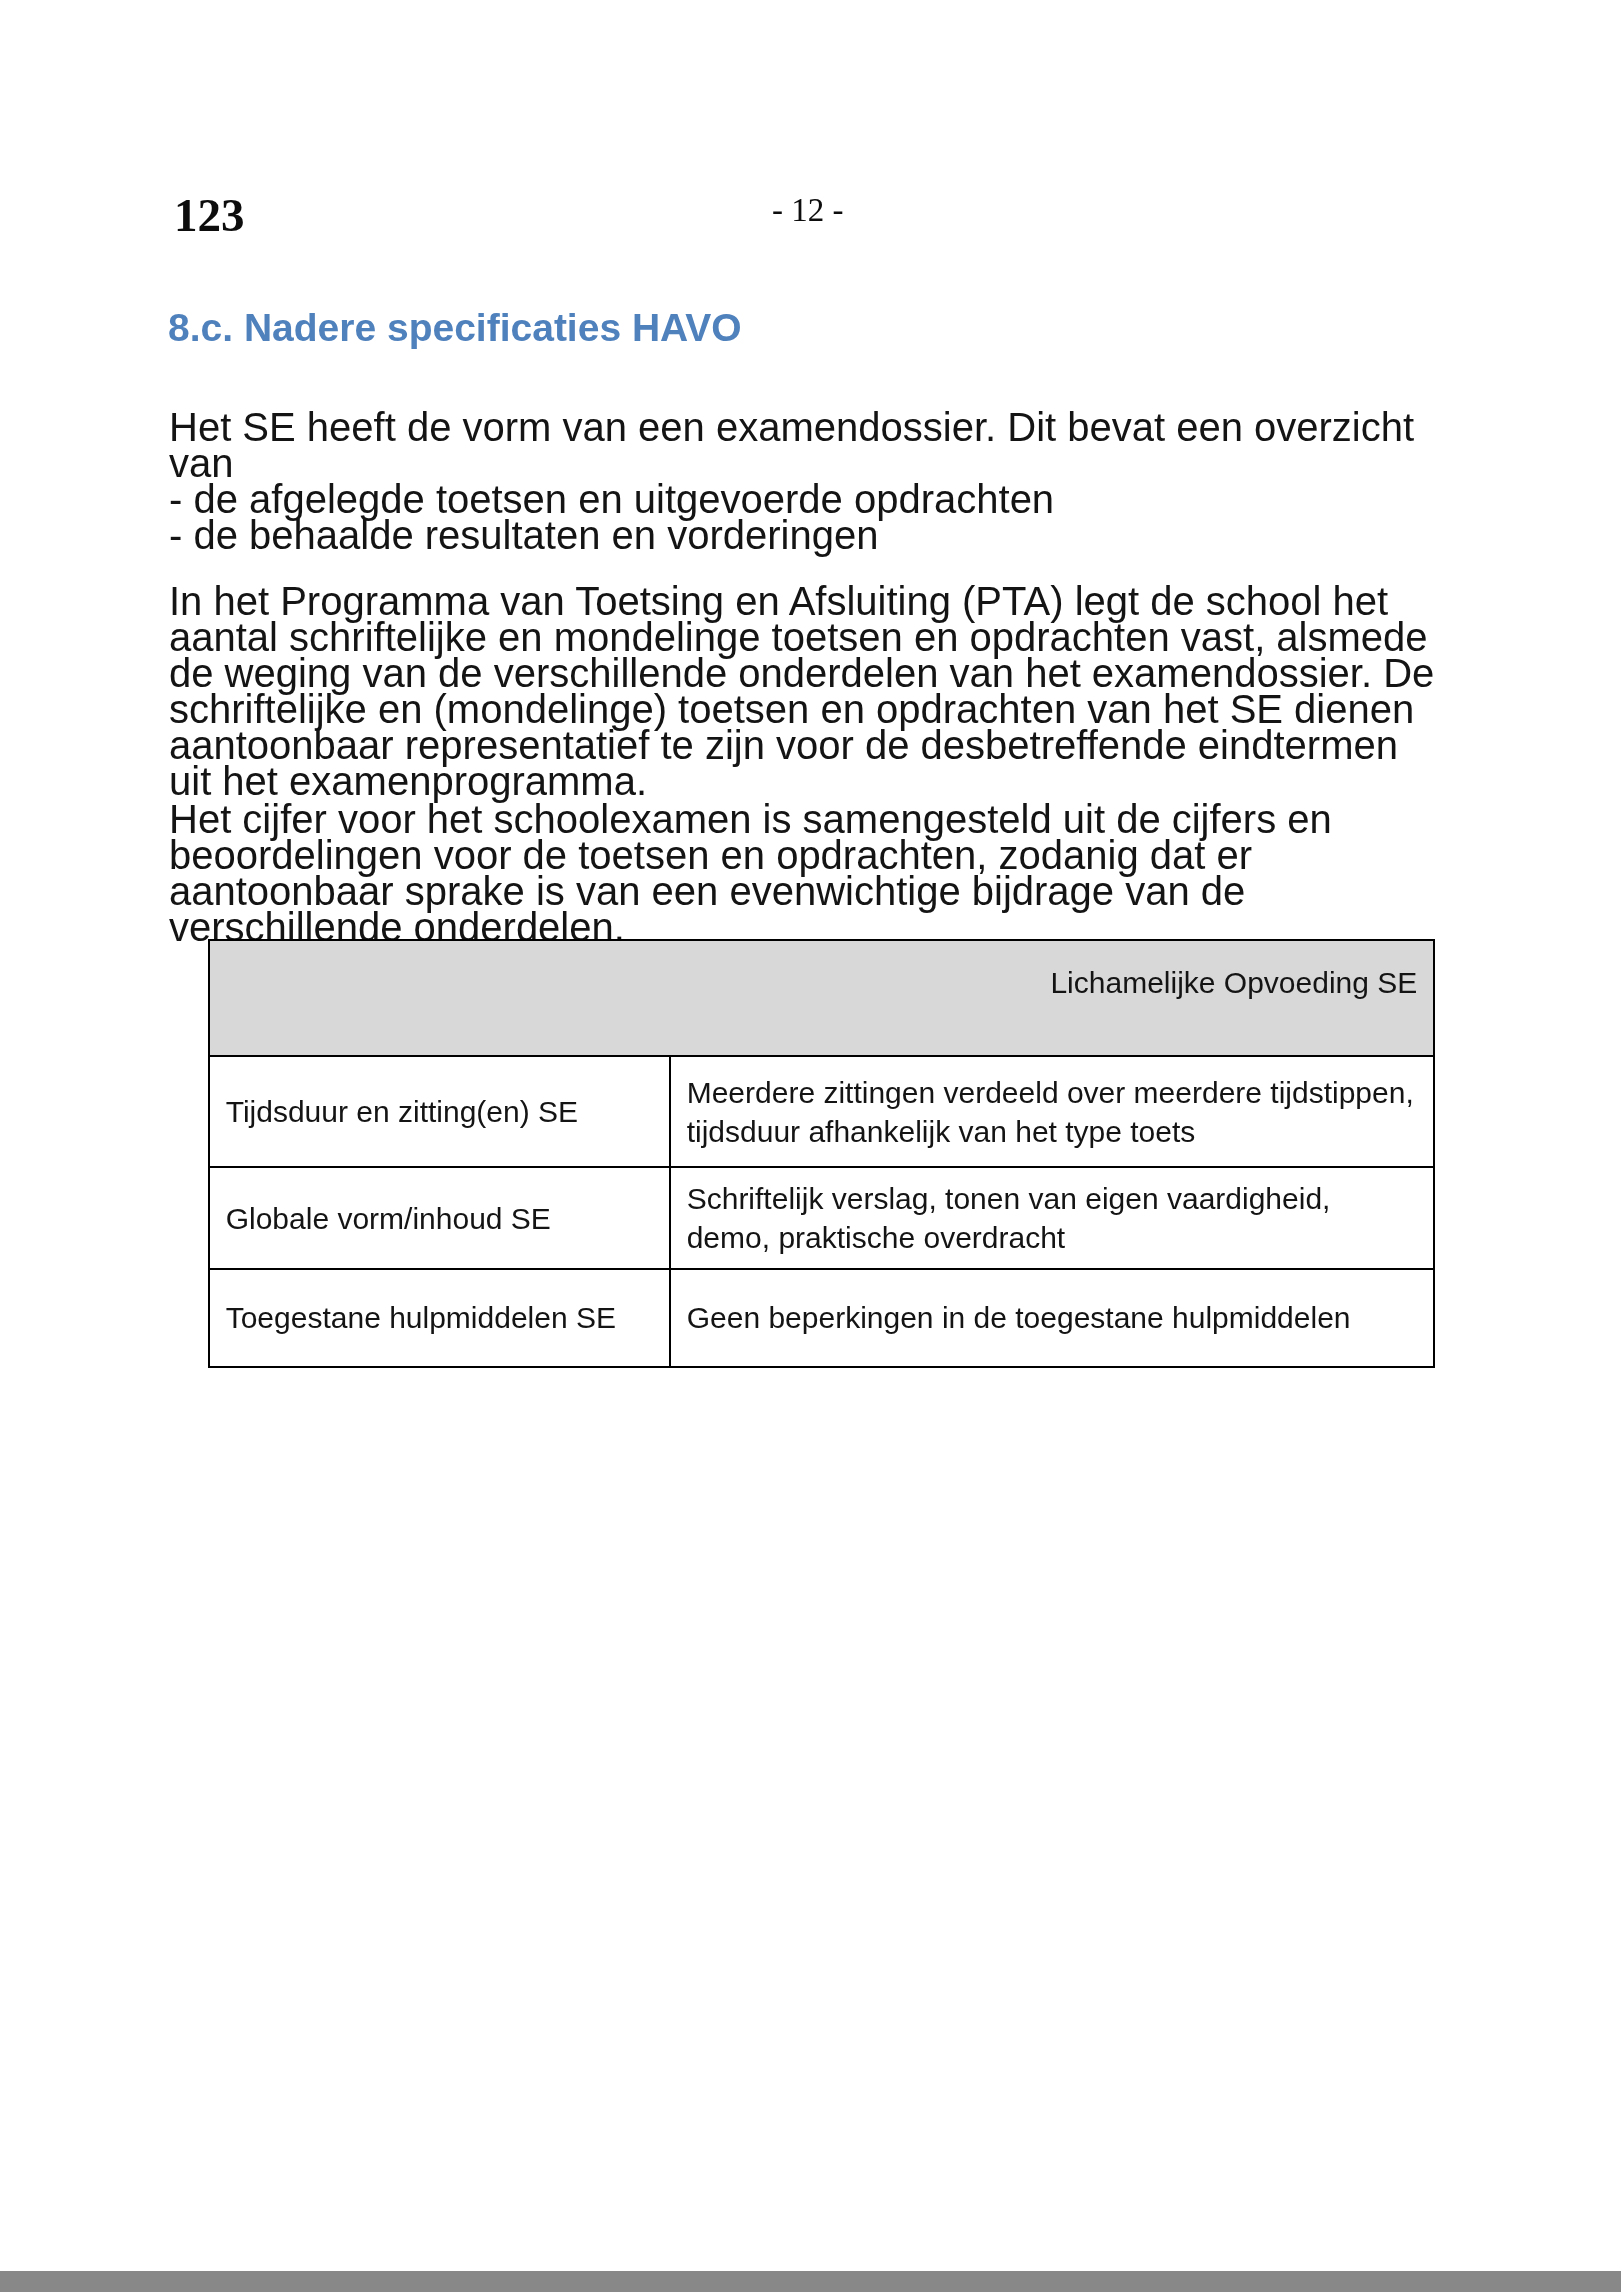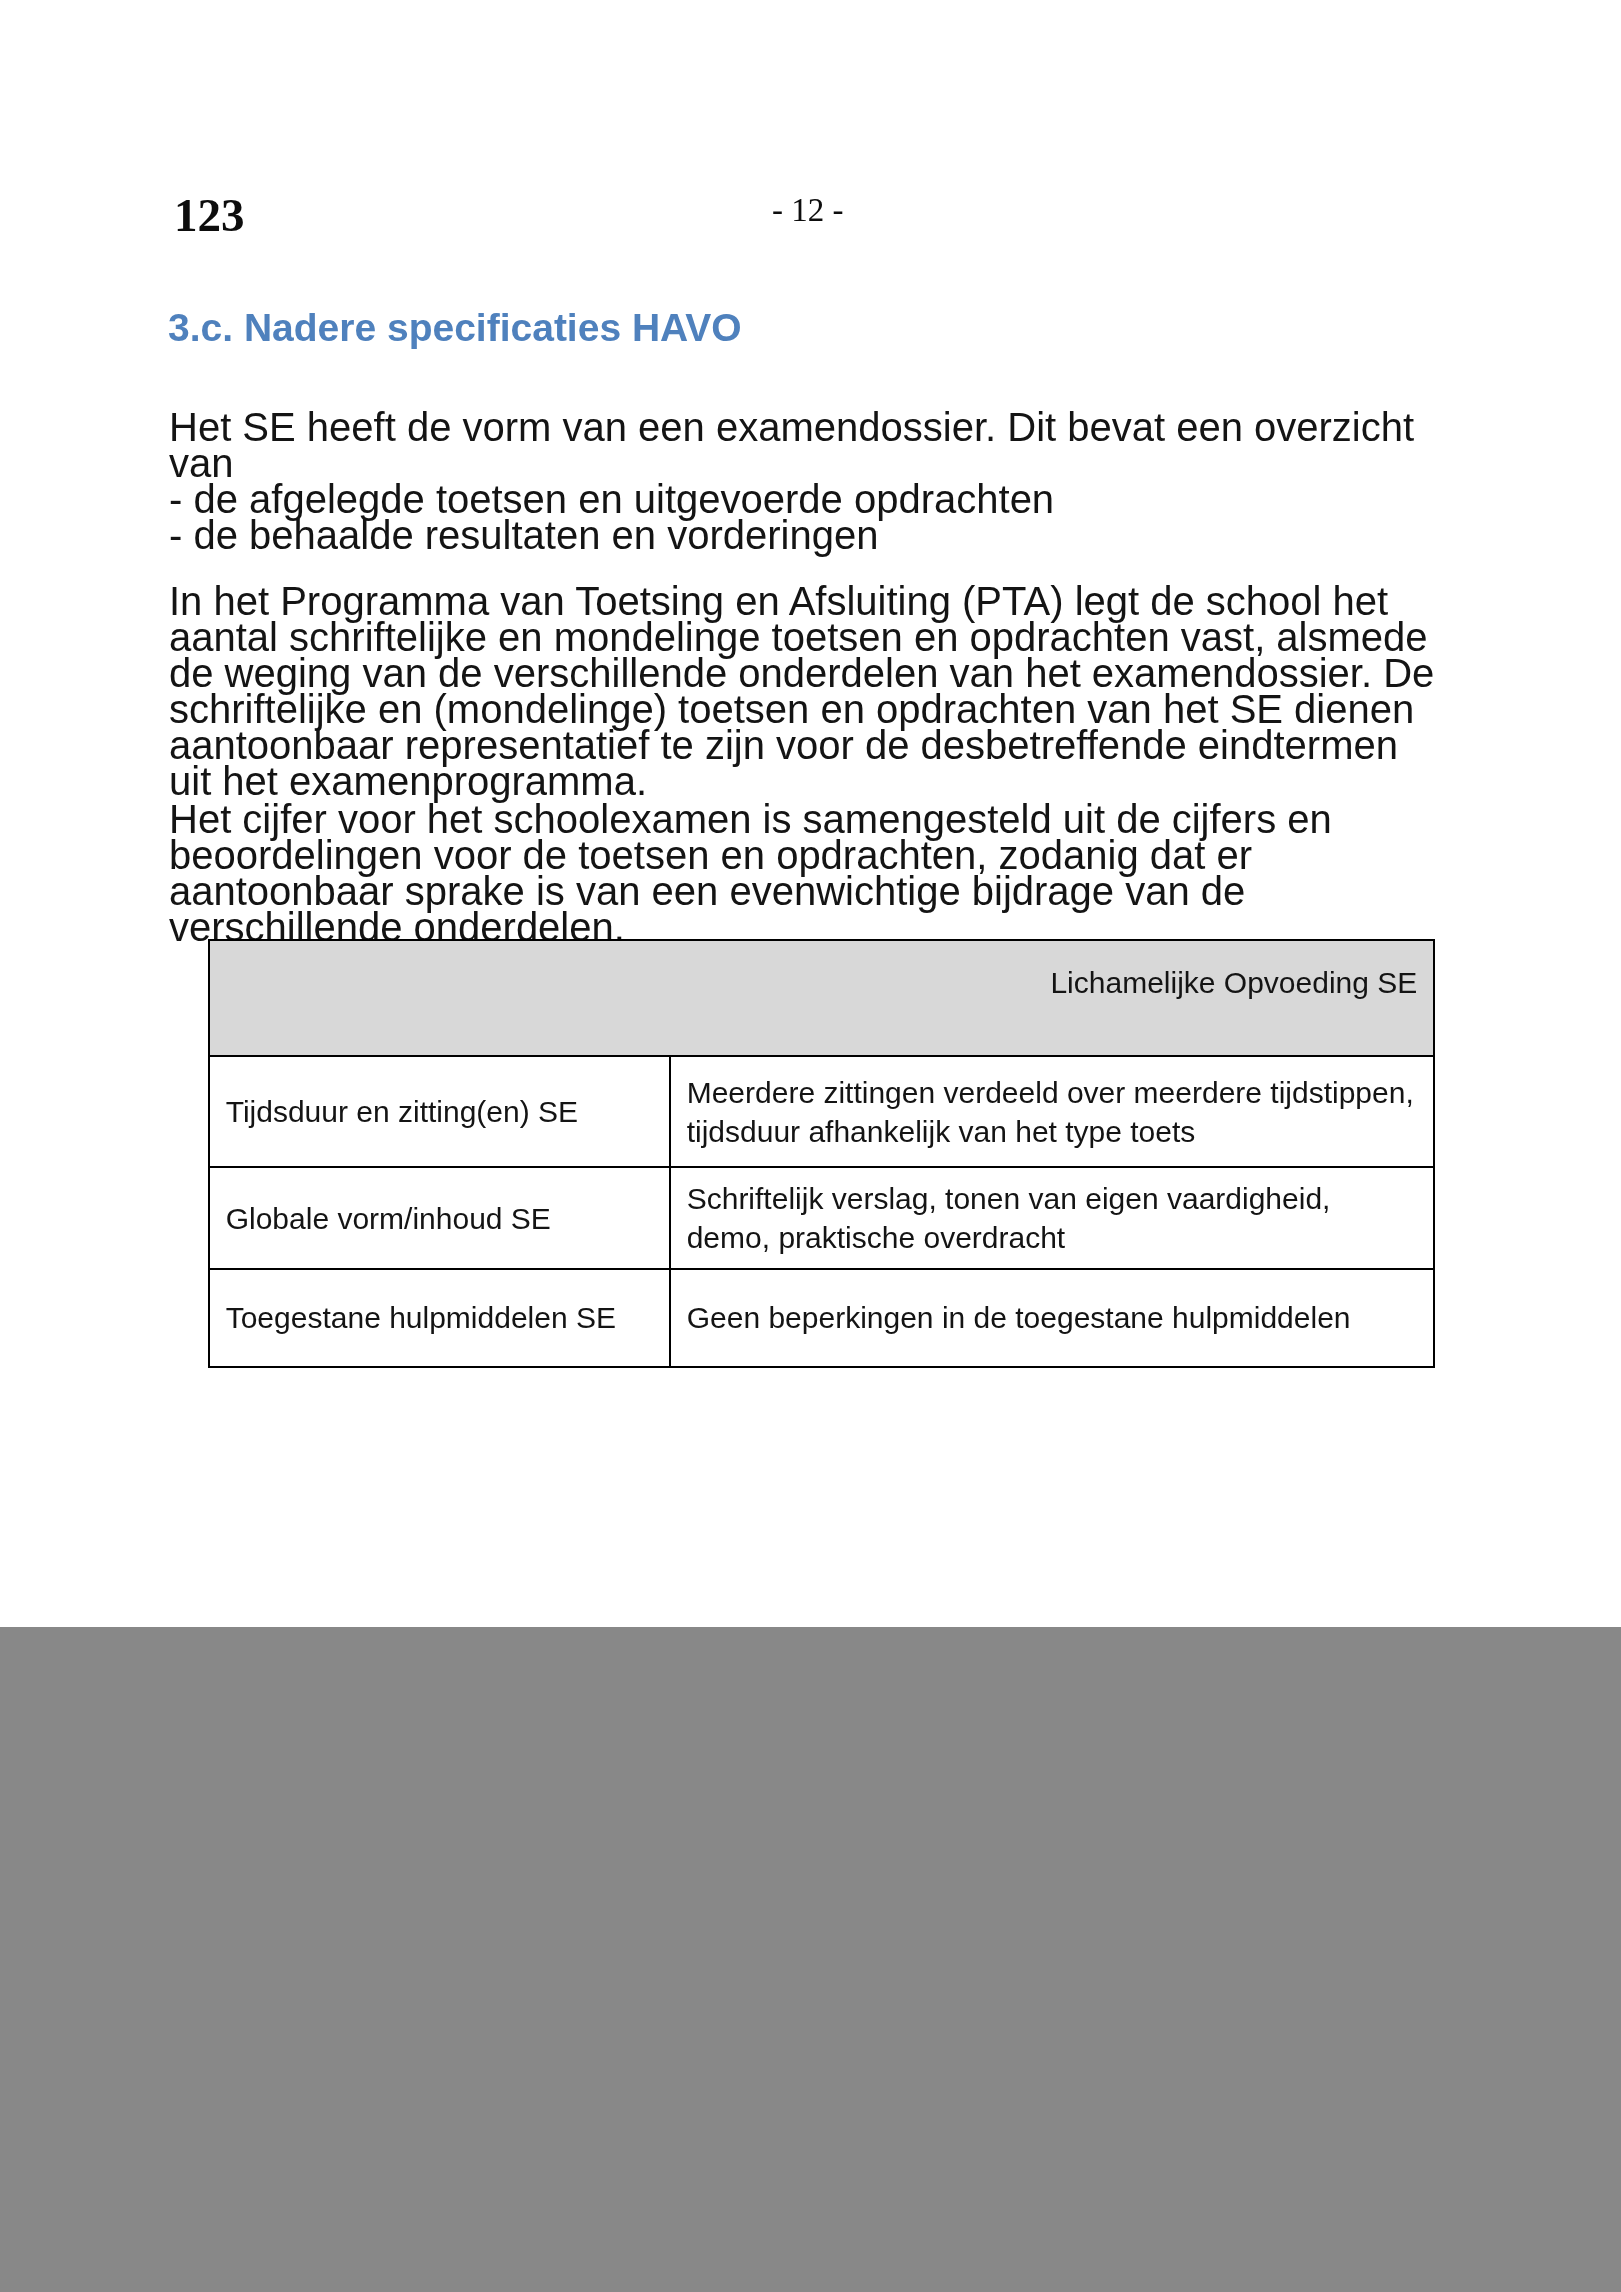--- a/index.html
+++ b/index.html
@@ -3,21 +3,21 @@
 <meta charset="utf-8">
 <style>
   html, body {
     margin: 0;
     padding: 0;
     background: #888;
   }
   .page {
     position: relative;
     width: 1621px;
-    height: 1627px;
+    height: 2271px;
     background: #ffffff;
     font-family: "Liberation Sans", sans-serif;
     color: #111111;
     overflow: hidden;
     margin: 0 auto;
   }
   .doc-number {
     position: absolute;
     left: 174px;
     top: 192px;
@@ -92,21 +92,21 @@
 </style>
 </head>
 <body>
 
 <div class="page">
 
   <div class="doc-number">123</div>
 
   <div class="page-number">- 12 -</div>
 
-  <h1 class="section-heading">3.c. Nadere specificaties HAVO</h1>
+  <h1 class="section-heading">8.c. Nadere specificaties HAVO</h1>
 
   <p class="para para-1">Het SE heeft de vorm van een examendossier. Dit bevat een overzicht van
 - de afgelegde toetsen en uitgevoerde opdrachten
 - de behaalde resultaten en vorderingen</p>
 
   <p class="para para-2">In het Programma van Toetsing en Afsluiting (PTA) legt de school het aantal schriftelijke en mondelinge toetsen en opdrachten vast, alsmede de weging van de verschillende onderdelen van het examendossier. De schriftelijke en (mondelinge) toetsen en opdrachten van het SE dienen aantoonbaar representatief te zijn voor de desbetreffende eindtermen uit het examenprogramma.</p>
 
   <p class="para para-3">Het cijfer voor het schoolexamen is samengesteld uit de cijfers en beoordelingen voor de toetsen en opdrachten, zodanig dat er aantoonbaar sprake is van een evenwichtige bijdrage van de verschillende onderdelen.</p>
 
   <table class="se-table">

